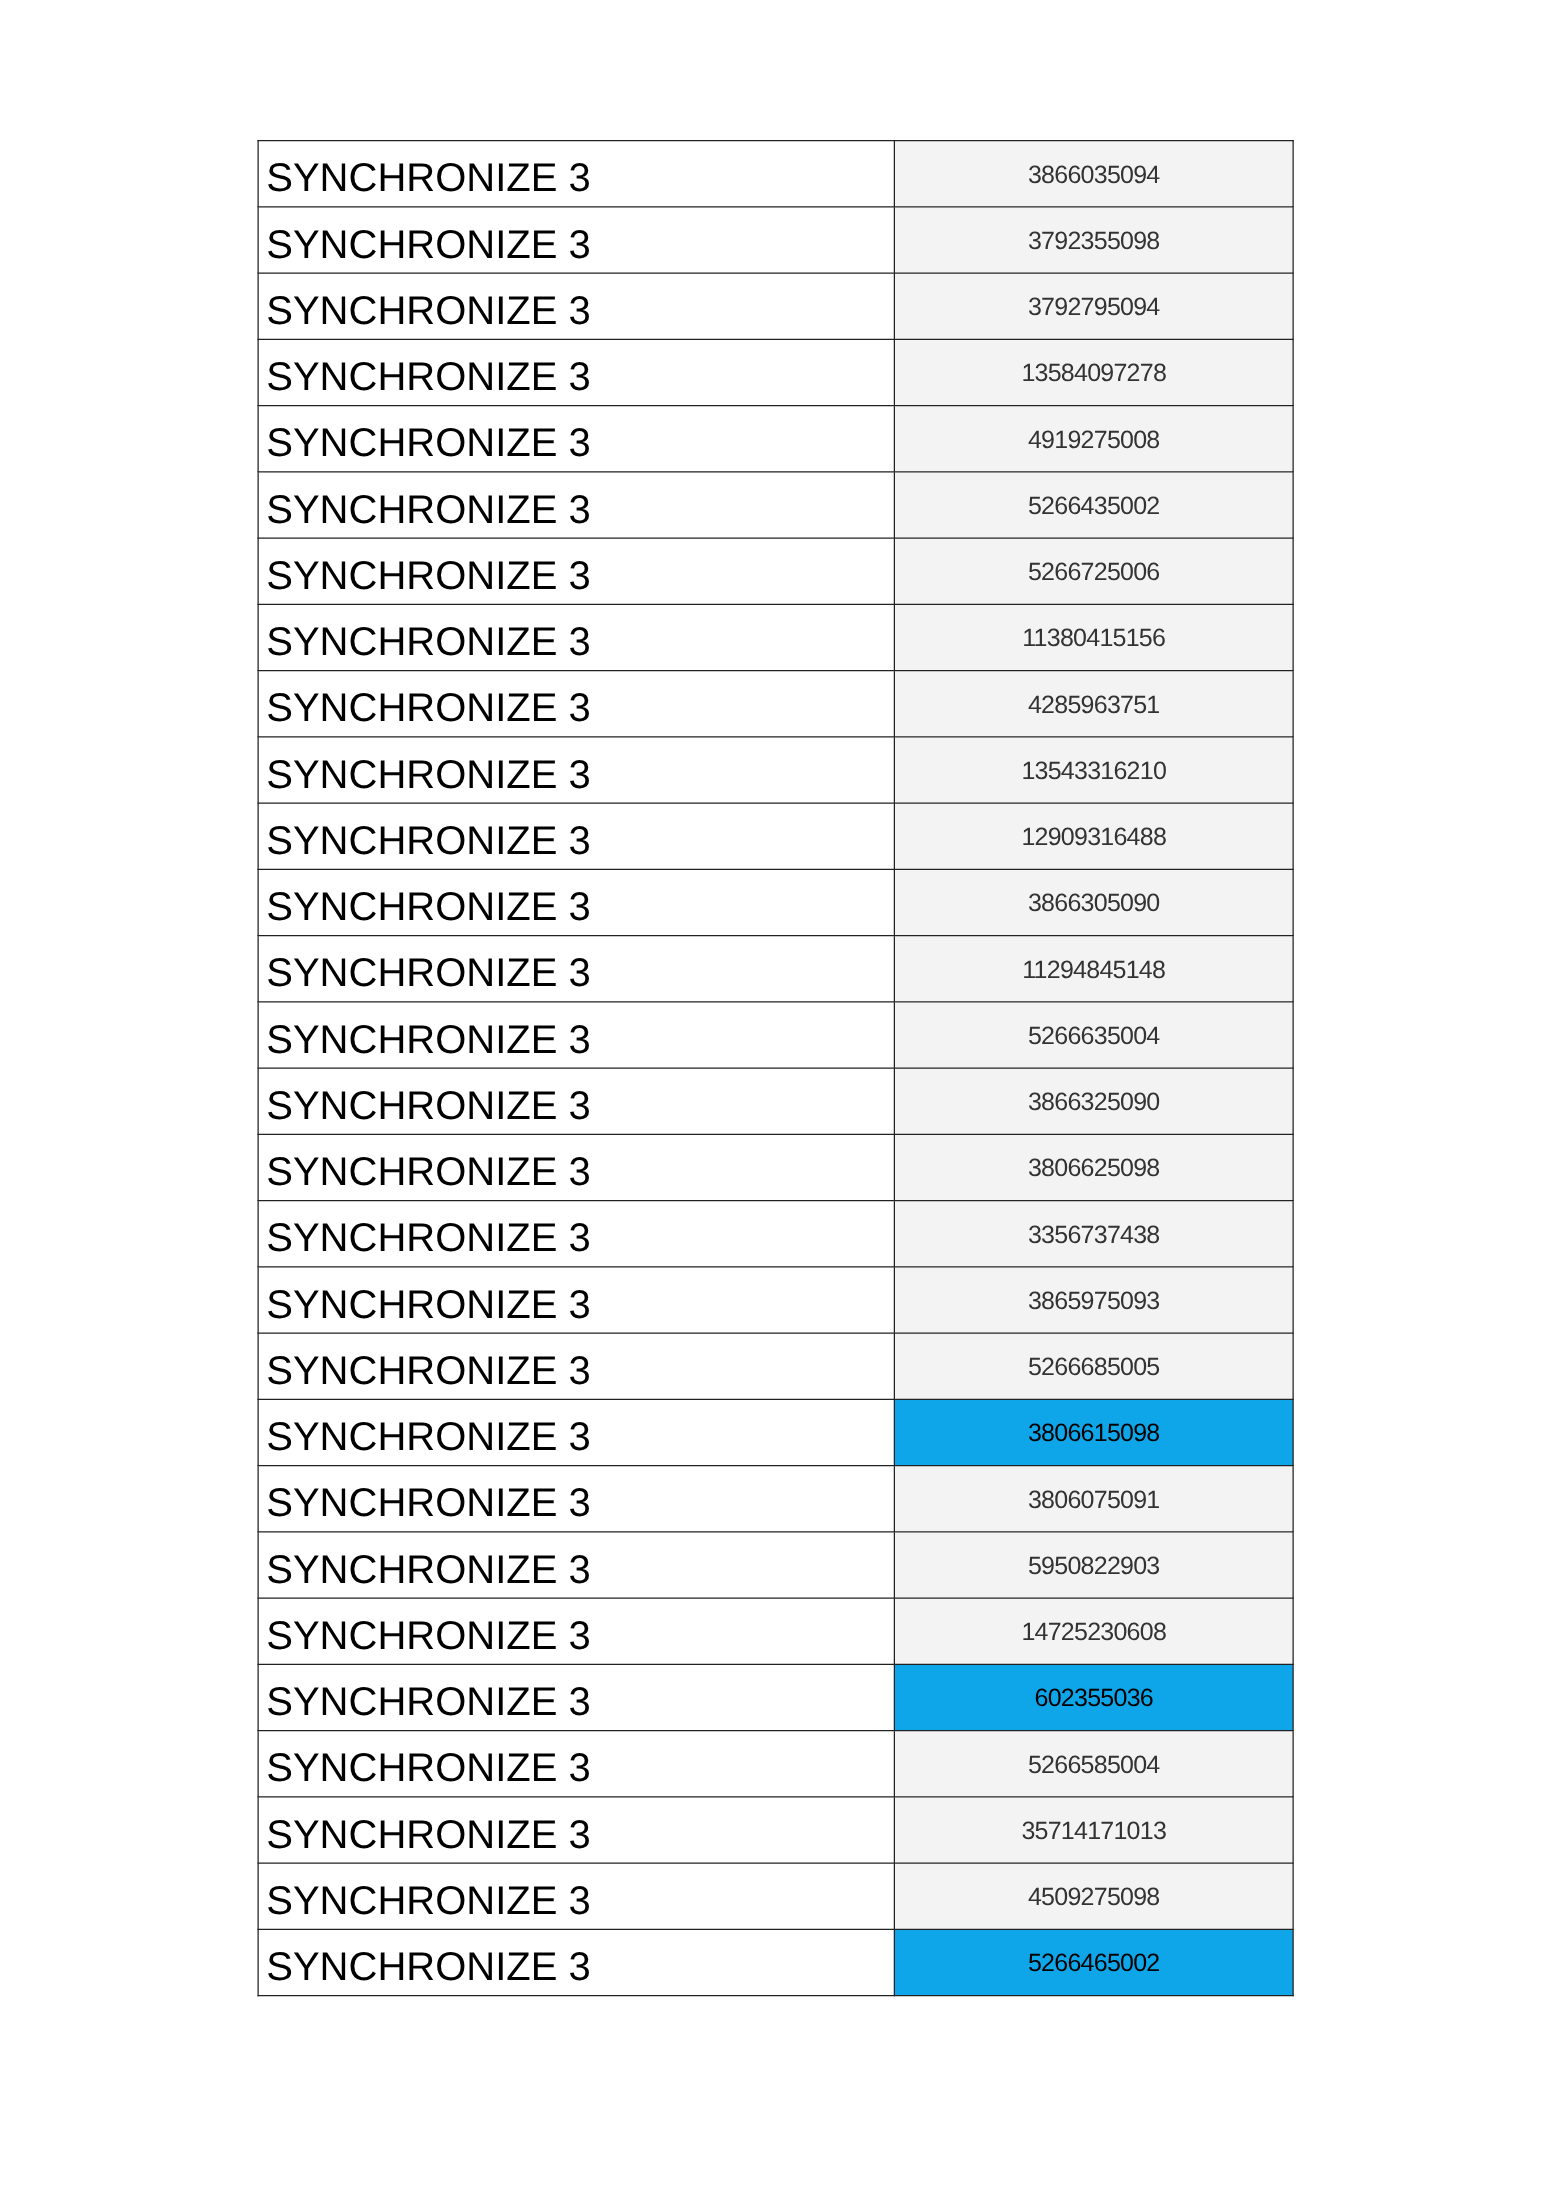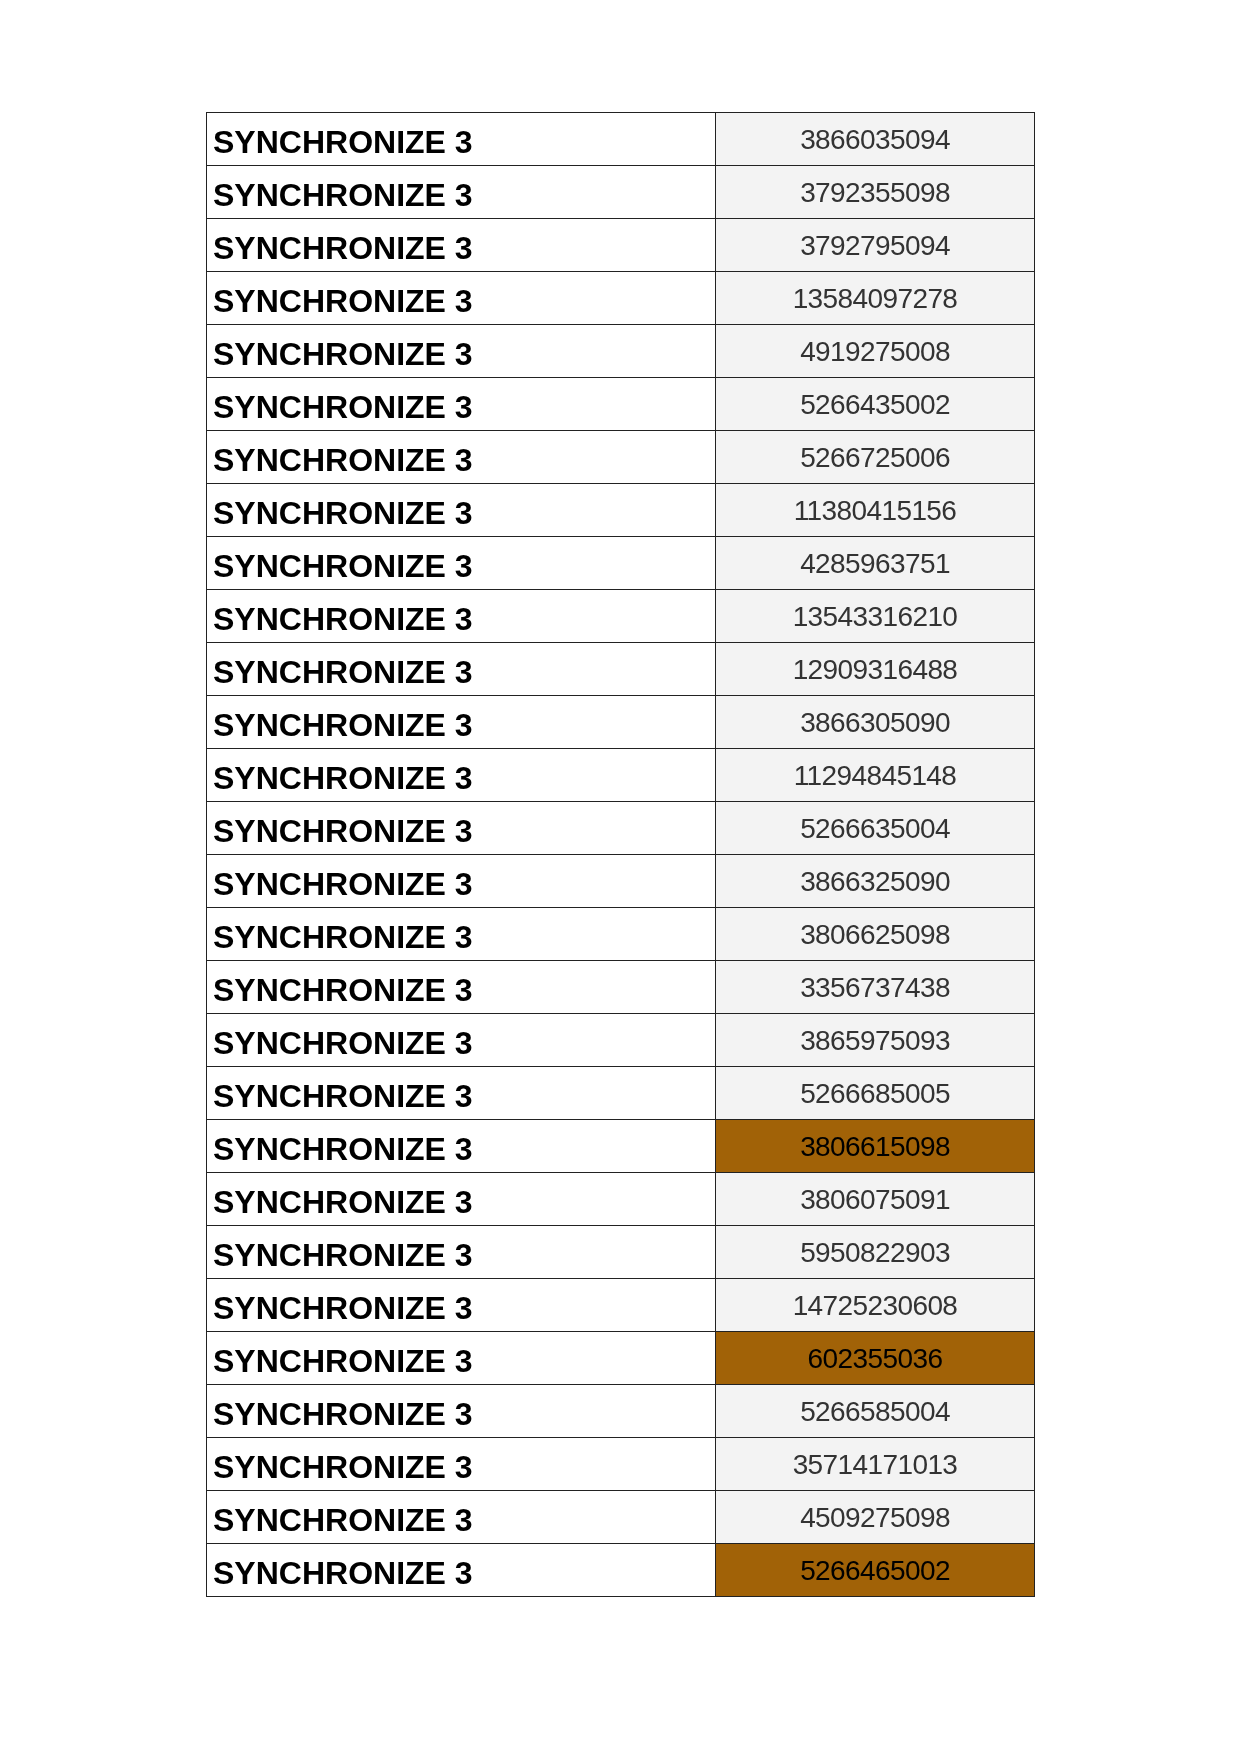--- a/index.html
+++ b/index.html
@@ -26,44 +26,44 @@
       padding: 0;
       border: 1.5px solid #222222;
       box-sizing: border-box;
       overflow: hidden;
       white-space: nowrap;
     }
     .sheet col.c-label { width: 509px; }
     .sheet col.c-value { width: 319px; }
     .cell-label {
       font-family: "Liberation Sans", sans-serif;
-      font-weight: bold;
+      font-weight: normal;
       font-size: 32px;
       color: #000000;
       padding-left: 6px !important;
       padding-top: 6px !important;
       line-height: 46px;
       vertical-align: middle;
       background: #ffffff;
     }
     .cell-value {
       font-family: "Liberation Sans", sans-serif;
-      font-size: 28px;
+      font-size: 20px;
       text-align: center;
       line-height: 46px;
       padding-top: 2px !important;
       vertical-align: middle;
       letter-spacing: -0.6px;
     }
     .cell-value.shaded {
       background: #f3f3f3;
       color: #333333;
     }
     .cell-value.plain {
-      background: #a16207;
+      background: #0ea5e9;
       color: #000000;
     }
   </style>
 </head>
 <body>
 
 <table class="sheet">
   <colgroup>
     <col class="c-label">
     <col class="c-value">

